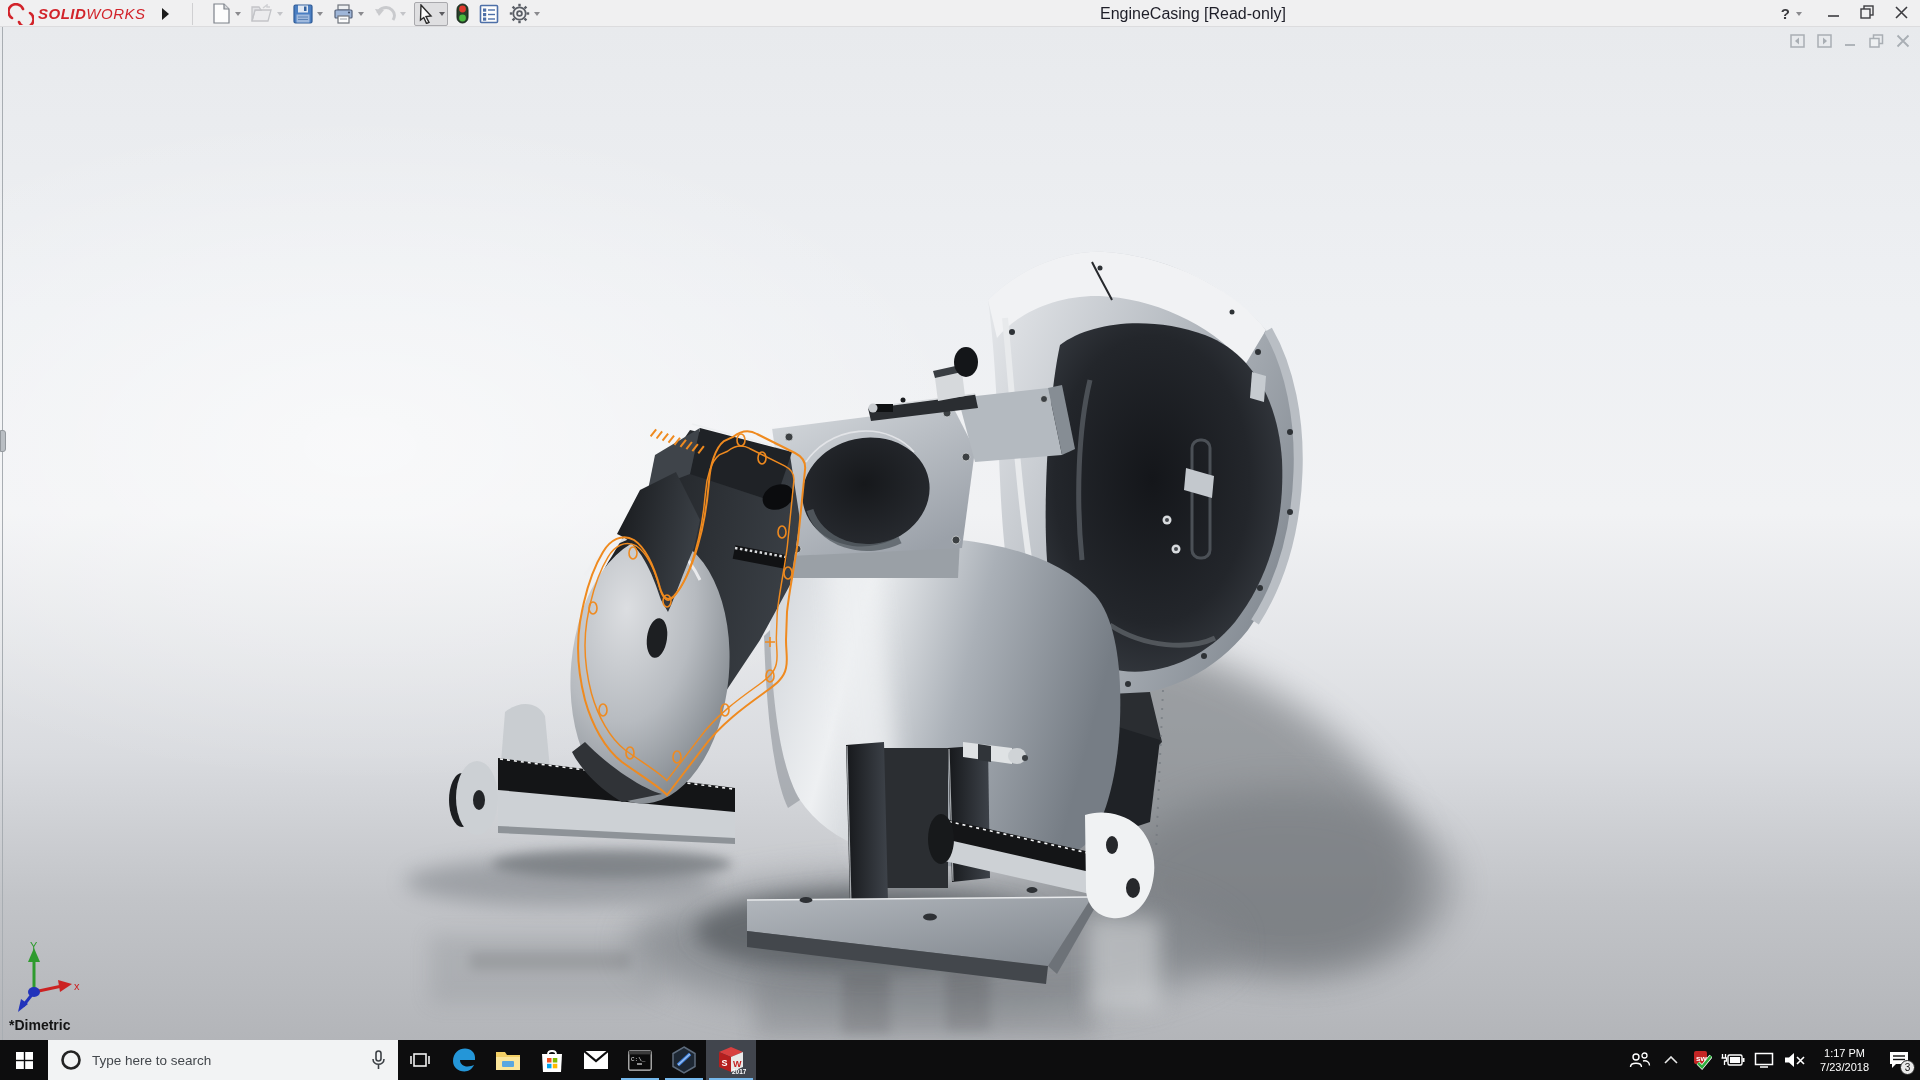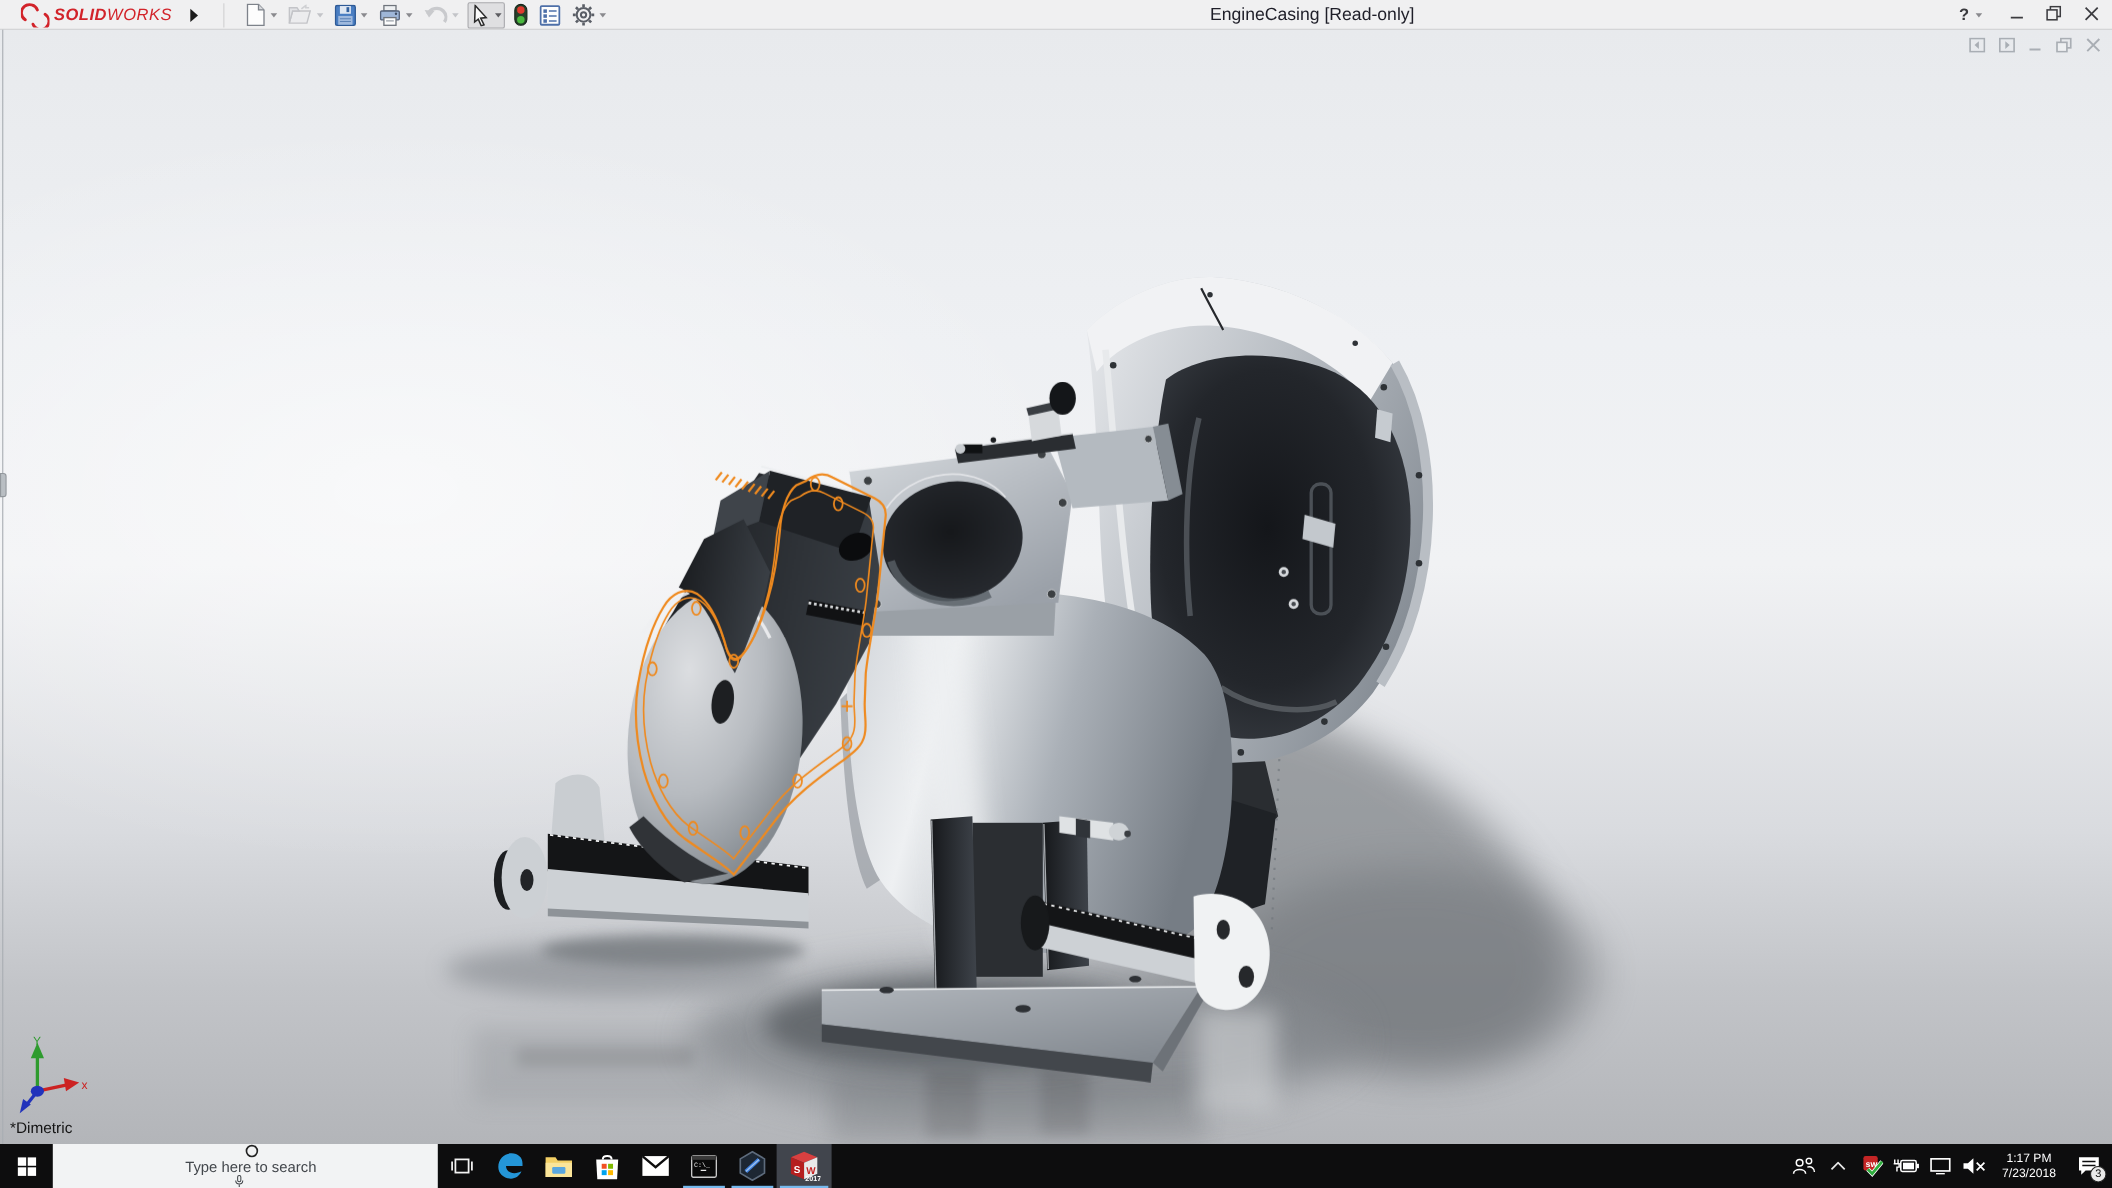--- a/index.html
+++ b/index.html
@@ -1,21 +1,21 @@
 <!DOCTYPE html>
 <html><head>
 <meta charset="utf-8">
 <style>
   * { margin:0; padding:0; box-sizing:border-box; }
   html,body { width:1920px; height:1080px; overflow:hidden; font-family:"Liberation Sans", sans-serif; background:#000; }
   #stage { position:relative; width:1920px; height:1080px; }
 
   
   #titlebar { position:absolute; left:0; top:0; width:1920px; height:27px; background:#f0f0f1; border-bottom:1px solid #dcdcde; }
-  .tb-row { position:absolute; top:0; left:11px; height:27px; display:flex; align-items:center; }
+  .tb-row { position:absolute; top:0; left:0; height:27px; display:flex; align-items:center; }
   #sw-logo { display:flex; align-items:center; margin-left:8px; height:27px; }
   #sw-logo .wordmark { font-size:15px; font-style:italic; letter-spacing:.5px; color:#d2232a; margin-left:4px; white-space:nowrap; }
   #sw-logo .wordmark b { font-weight:bold; }
   .flyout-btn { width:16px; height:20px; margin-left:12px; display:flex; align-items:center; justify-content:center; cursor:pointer; }
   .tb-sep { width:1px; height:22px; background:#d0d0d2; margin:0 14px 0 18px; }
   .tb-btn { display:flex; align-items:center; height:25px; padding:0 2px; margin:0 3px; }
   .tb-btn svg { display:block; }
   .caret { width:0; height:0; border-left:3.5px solid transparent; border-right:3.5px solid transparent; border-top:4px solid #8a8a8e; margin-left:4px; }
   .tb-btn.pressed { background:#dfdfe1; border:1px solid #a9a9ad; border-radius:2px; height:24px; }
   #doc-title { position:absolute; left:1100px; top:0; height:27px; line-height:27px; font-size:16px; color:#1e1e28; }
@@ -29,27 +29,27 @@
     background:
       radial-gradient(ellipse 900px 480px at 360px 420px, rgba(255,255,255,.55), rgba(255,255,255,0) 70%),
       linear-gradient(180deg,#e8eaed 0%, #eef0f3 28%, #f1f2f4 48%, #d9dbdf 72%, #c2c4c8 86%, #b3b5b9 100%);
   }
   #vp-splitter { position:absolute; left:2px; top:0; width:1px; height:1013px; background:#a8adb2; }
   #vp-splitter-handle { position:absolute; left:0; top:403px; width:6px; height:22px; background:#b9bec3; border:1px solid #93989d; border-radius:0 3px 3px 0; }
   #vp-controls { position:absolute; right:10px; top:7px; display:flex; align-items:center; gap:12px; }
   #vp-controls svg { display:block; }
   #model-svg { position:absolute; left:0; top:0; width:1920px; height:1013px; cursor:default; }
   #triad { position:absolute; left:14px; top:915px; }
-  #view-label { position:absolute; left:9px; top:990px; font-size:14px; color:#141414; }
+  #view-label { position:absolute; left:9px; top:990px; font-size:14px; color:#141414;font-weight:bold; }
 
   
   #taskbar { position:absolute; left:0; top:1040px; width:1920px; height:40px; background:#0d0d0e; display:flex; align-items:stretch; }
   .tb-left { display:flex; align-items:stretch; }
   #start-btn { width:48px; display:flex; align-items:center; justify-content:center; cursor:pointer; }
-  #search-box { width:350px; background:#f2f3f4; display:flex; align-items:center; cursor:text;flex-direction:column; }
+  #search-box { width:350px; background:#f2f3f4; display:flex; align-items:center; cursor:text; }
   #search-box .cortana { margin-left:12px; }
   #search-box .ph { margin-left:10px; font-size:13.5px; color:#43474c; flex:1; }
   #search-box .mic { margin-right:12px; }
   .task-icon { width:44px; display:flex; align-items:center; justify-content:center; position:relative; cursor:pointer; }
   .task-icon.active { background:#41454d; }
   .run-line { position:absolute; left:3px; right:3px; bottom:0; height:2px; background:#76b9ed; }
   #tray { margin-left:auto; display:flex; align-items:center; gap:7px; padding-right:4px; }
   .tray-icon { display:flex; align-items:center; justify-content:center; width:24px; height:25px; cursor:pointer; }
   #clock { text-align:center; color:#fff; font-size:11px; line-height:14px; padding:0 6px; cursor:pointer; }
   #action-center { position:relative; width:34px; height:40px; display:flex; align-items:center; justify-content:center; cursor:pointer; }

